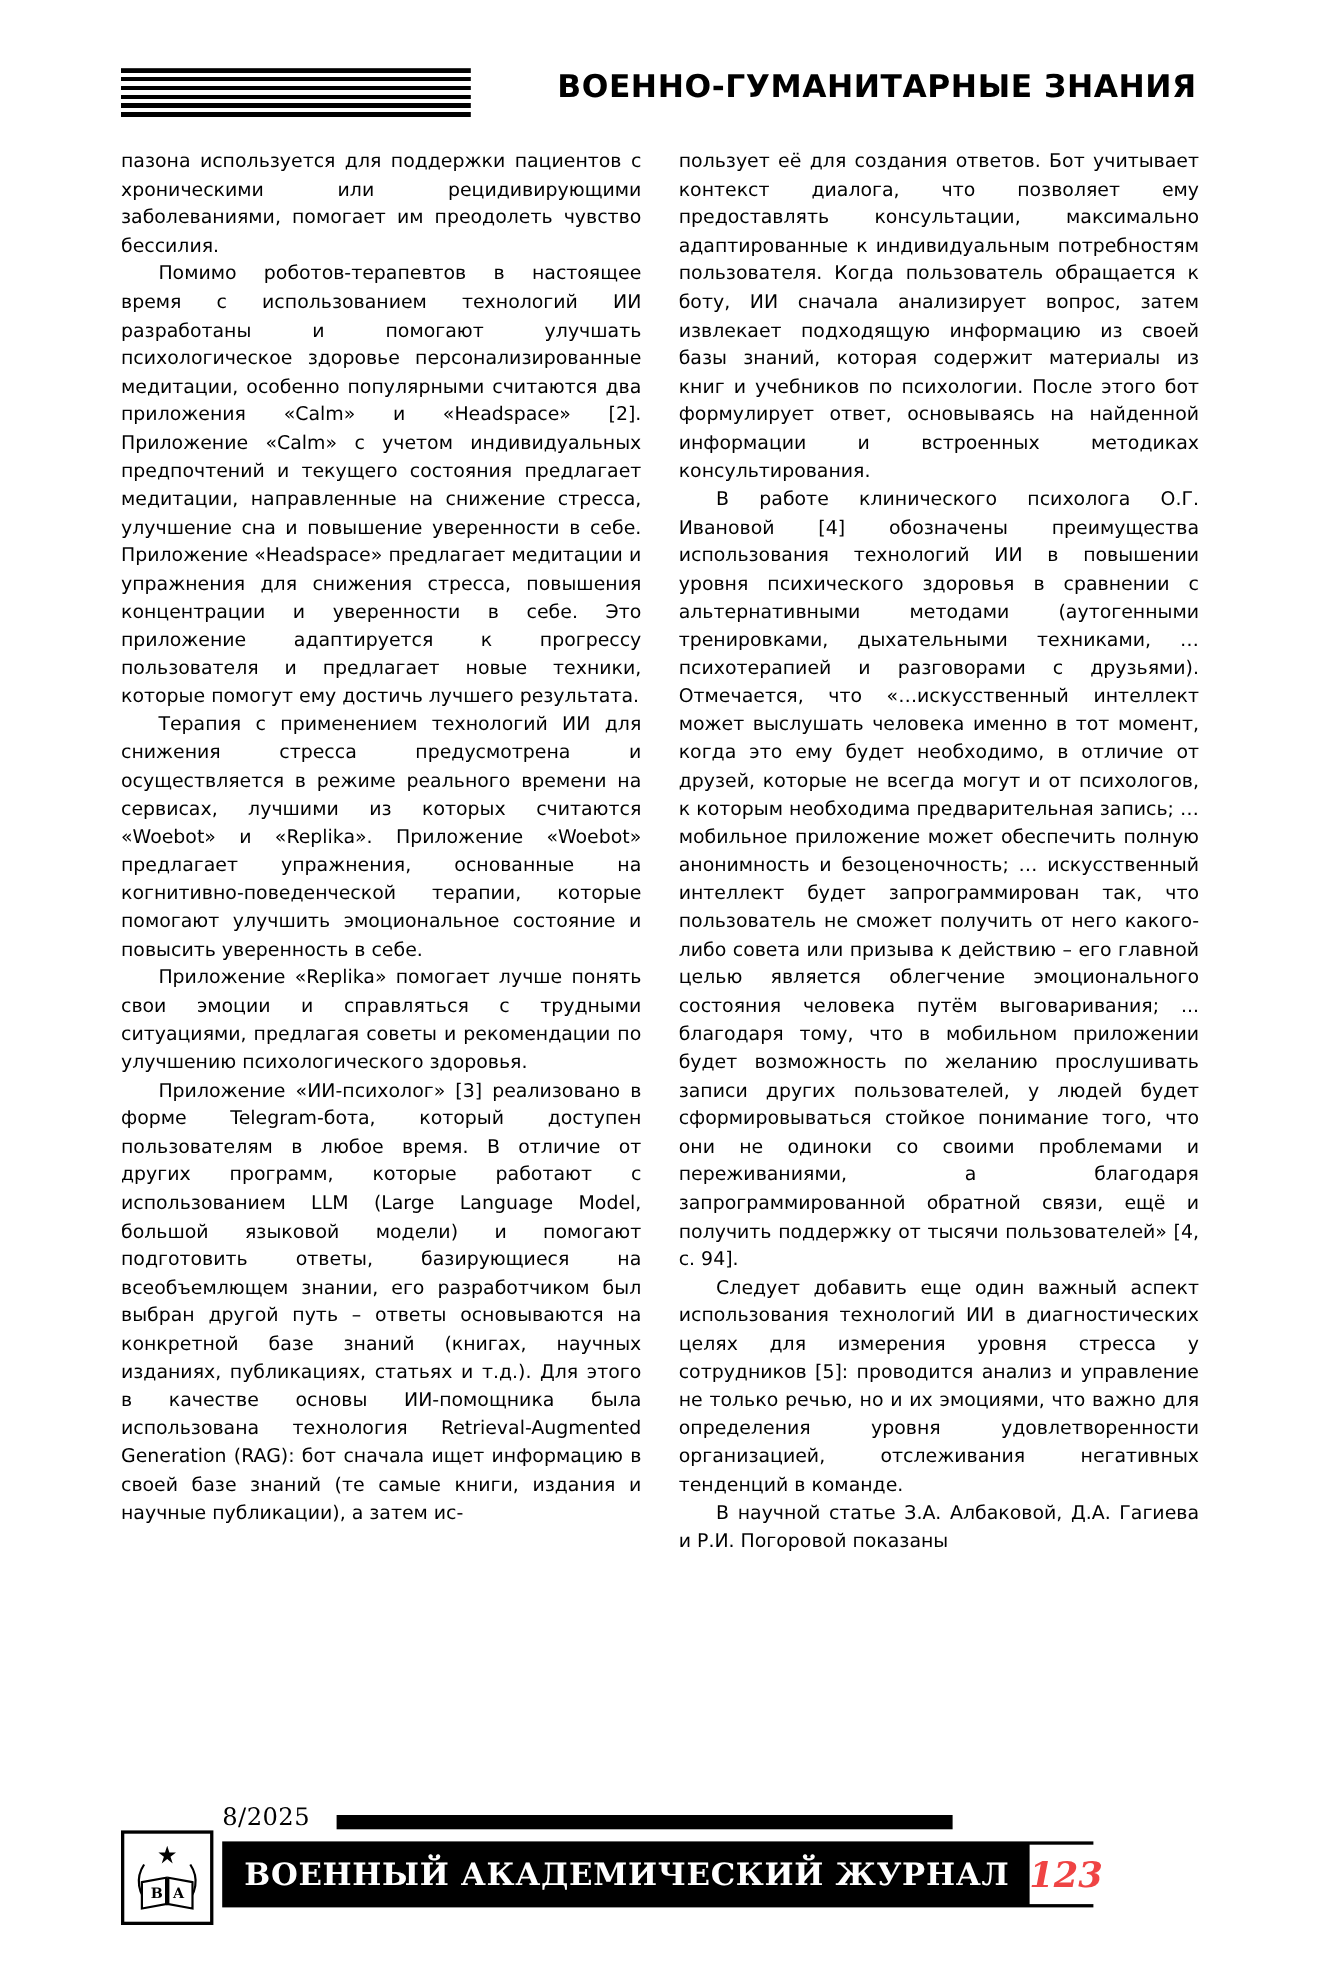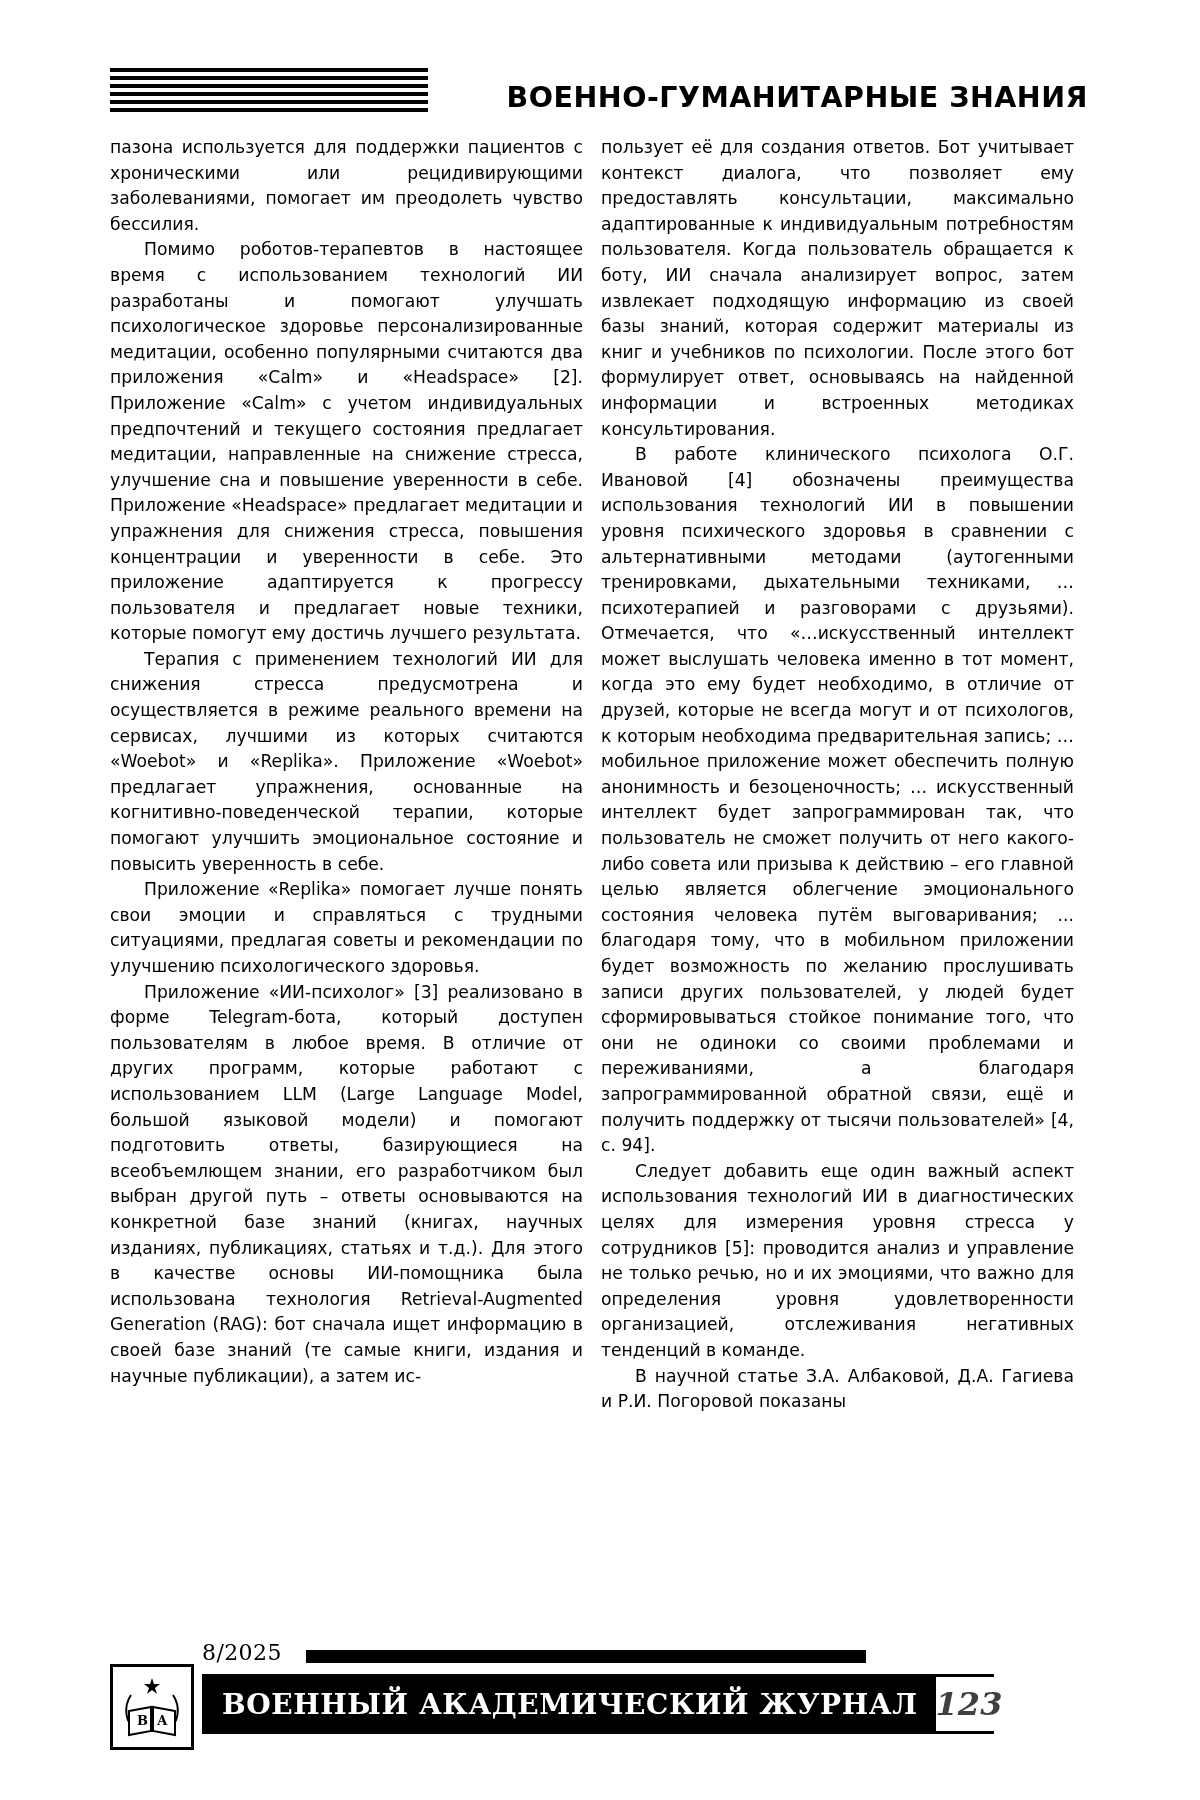--- a/index.html
+++ b/index.html
@@ -24,21 +24,21 @@
   }
 
   
   .header {
     position: absolute;
     left: 110px;
     top: 62px;
     width: 980px;
     height: 52px;
     display: flex;
-    align-items: flex-end;
+    align-items: flex-start;
   }
   .header-stripes {
     width: 318px;
     height: 46px;
     background: repeating-linear-gradient(
       to bottom,
       #000000 0px, #000000 4px,
       #ffffff 4px, #ffffff 8px
     );
     flex: 0 0 auto;
@@ -54,21 +54,21 @@
     white-space: nowrap;
   }
 
   
   .columns {
     position: absolute;
     left: 110px;
     top: 135px;
     width: 980px;
     display: flex;
-    gap: 18px;
+    gap: 34px;
   }
   .col {
     width: 473px;
   }
   .col p {
     margin: 0;
     font-family: "DejaVu Sans", sans-serif;
     font-size: 17.2px;
     line-height: 25.6px;
     text-align: justify;
@@ -156,21 +156,21 @@
     margin-right: 3px;
     display: flex;
     align-items: center;
     justify-content: center;
   }
   .page-number {
     font-family: "DejaVu Serif", serif;
     font-style: italic;
     font-weight: bold;
     font-size: 32px;
-    color: #404040;
+    color: #ef4444;
   }
 </style>
 </head>
 <body>
 
 <div class="page">
 
   <div class="header">
     <div class="header-stripes"></div>
     <div class="header-title">ВОЕННО-ГУМАНИТАРНЫЕ ЗНАНИЯ</div>

